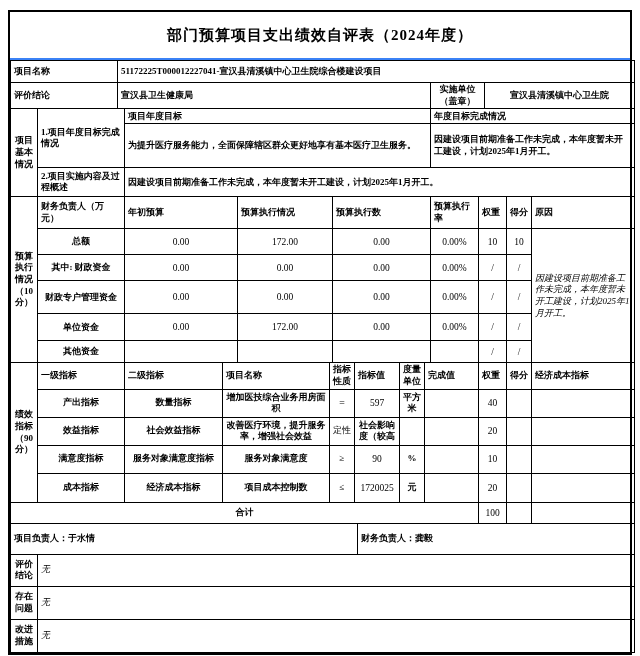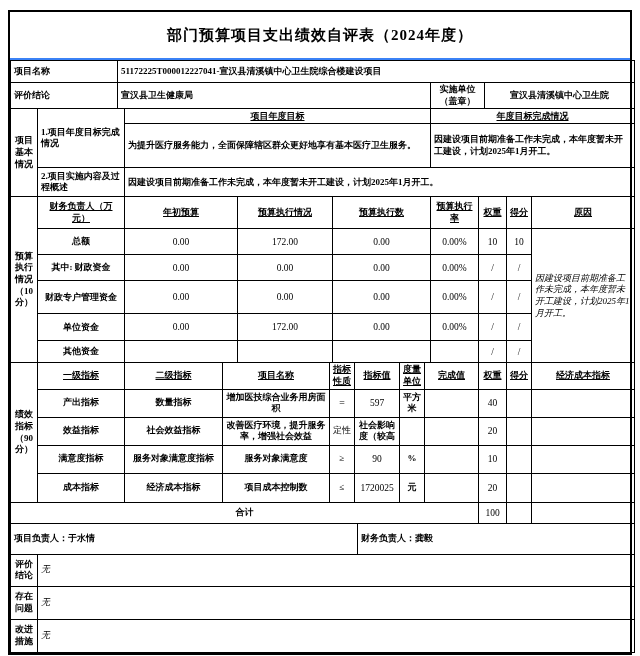--- a/index.html
+++ b/index.html
@@ -11,21 +11,21 @@
   table{border-collapse:collapse;table-layout:fixed;width:100%;}
   table + table{margin-top:-1px;}
   td{border:1px solid #000;padding:1px 3px;font-size:9px;line-height:1.3;
      word-break:break-all;vertical-align:middle;font-weight:600;}
   .c{text-align:center;}
   .l{text-align:left;}
   .num{font-weight:400;font-family:"Liberation Serif","DejaVu Serif",serif;font-size:9.5px;text-align:center;}
   .para{font-weight:600;text-align:left;}
   .ital{font-style:italic;font-weight:400;text-align:left;}
   .c0{padding:0 1px;text-align:center;font-size:9px;}
-  .hdr{text-align:center;text-decoration:underline;}
+  .hdr{text-align:left;}
   .sym{font-weight:400;text-align:center;font-size:9px;}
 </style>
 </head>
 <body>
 
 <div class="page">
   <div class="sheet">
 
     <div class="title">部门预算项目支出绩效自评表（2024年度）</div>
 

